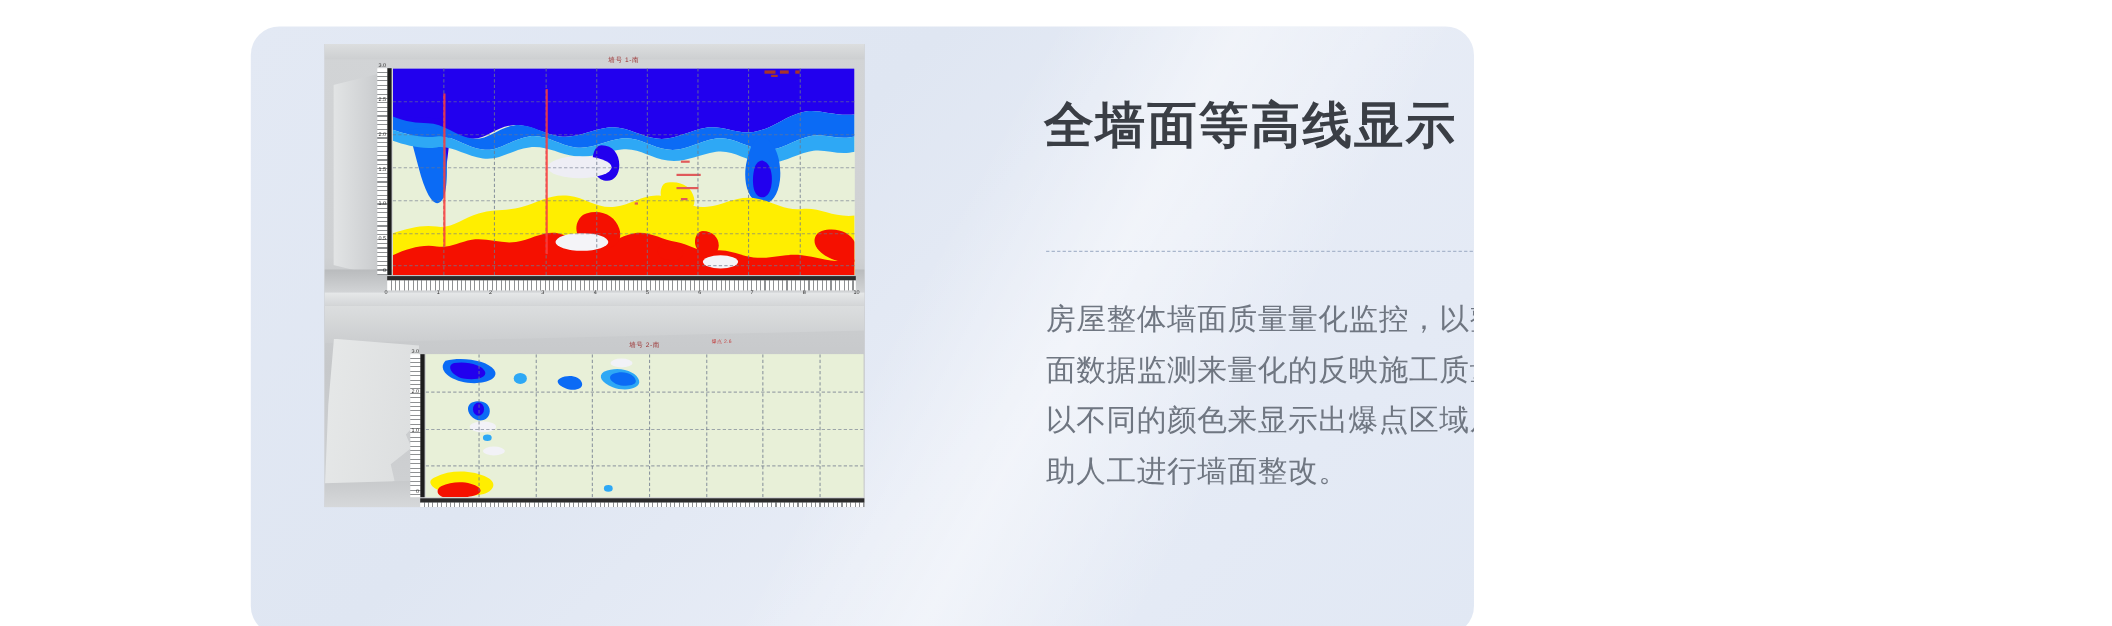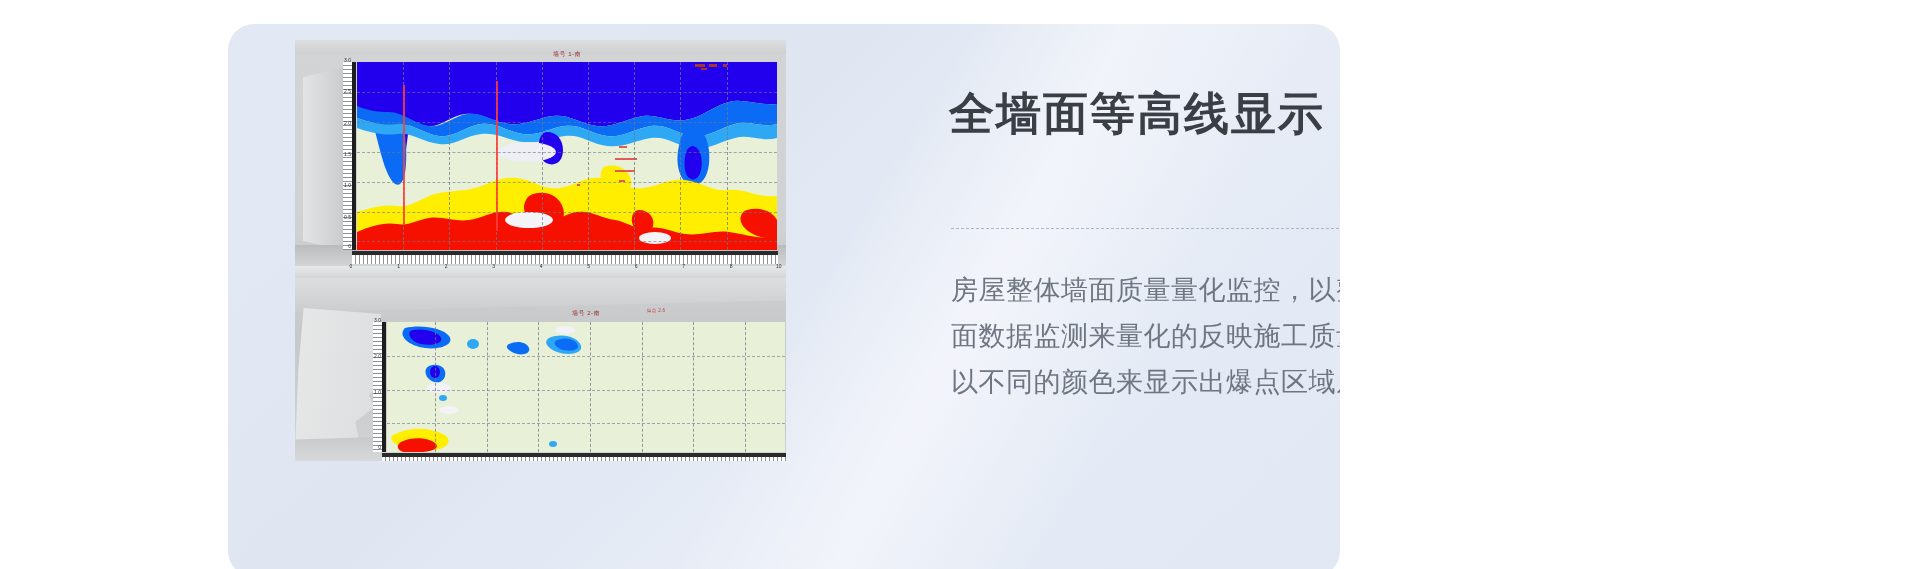--- a/index.html
+++ b/index.html
@@ -401,17 +401,18 @@
       </div>
     </div>
 
     <div class="text-panel">
       <h1 class="title">全墙面等高线显示</h1>
       <div class="divider"></div>
       <div class="body">
         <p>房屋整体墙面质量量化监控，以整体墙</p>
         <p>面数据监测来量化的反映施工质量，并</p>
         <p>以不同的颜色来显示出爆点区域从而帮</p>
+        <p>助人工进行墙面整改。</p>
       </div>
     </div>
 
   </div>
 </div>
 
 </body></html>

